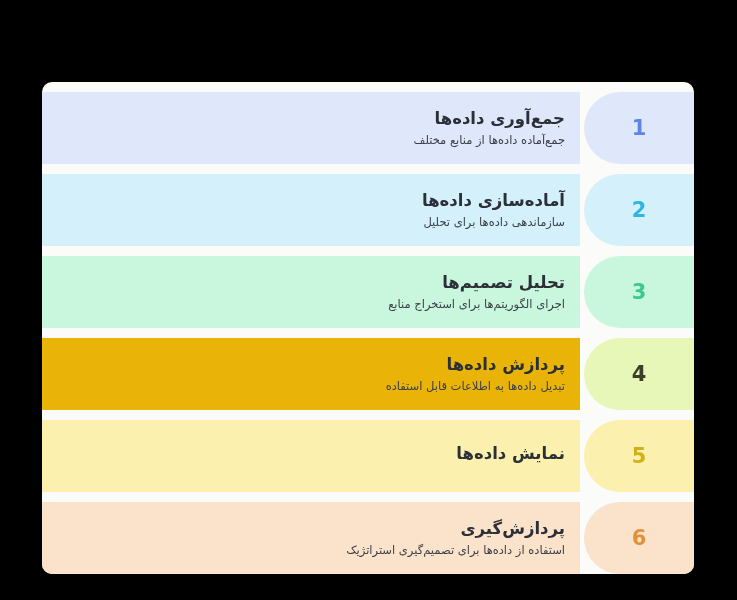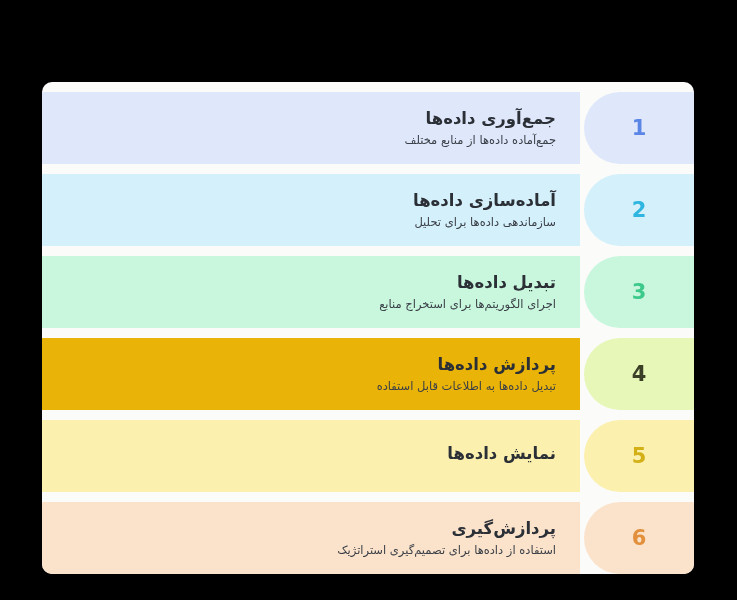--- a/index.html
+++ b/index.html
@@ -73,21 +73,21 @@
     font-family: "DejaVu Sans", "Liberation Sans", sans-serif;
   }
 
   .step-panel {
     flex: 1 1 auto;
     height: 72px;
     border-radius: 0;
     display: flex;
     flex-direction: column;
     justify-content: center;
-    padding: 0 24px 0 14px;
+    padding: 0 15px 0 14px;
     box-sizing: border-box;
     text-align: right;
     direction: rtl;
   }
 
   .step-title {
     font-size: 16.5px;
     font-weight: 600;
     color: #2b2f36;
     line-height: 1.3;
@@ -120,21 +120,21 @@
         <li class="step-row">
           <div class="step-badge" style="background: rgb(211, 240, 251); color: rgb(46, 182, 224);">2</div>
           <div class="step-panel" style="background: rgb(211, 240, 251);">
             <div class="step-title">آماده‌سازی داده‌ها</div>
             <div class="step-desc">سازماندهی داده‌ها برای تحلیل</div>
           </div>
         </li>
         <li class="step-row">
           <div class="step-badge" style="background: rgb(200, 247, 222); color: rgb(60, 201, 138);">3</div>
           <div class="step-panel" style="background: rgb(200, 247, 222);">
-            <div class="step-title">تبدیل داده‌ها</div>
+            <div class="step-title">تحلیل تصمیم‌ها</div>
             <div class="step-desc">اجرای الگوریتم‌ها برای استخراج منابع</div>
           </div>
         </li>
         <li class="step-row">
           <div class="step-badge" style="background: rgb(230, 247, 184); color: rgb(59, 63, 40);">4</div>
           <div class="step-panel" style="background: #eab308;">
             <div class="step-title">پردازش داده‌ها</div>
             <div class="step-desc">تبدیل داده‌ها به اطلاعات قابل استفاده</div>
           </div>
         </li>

